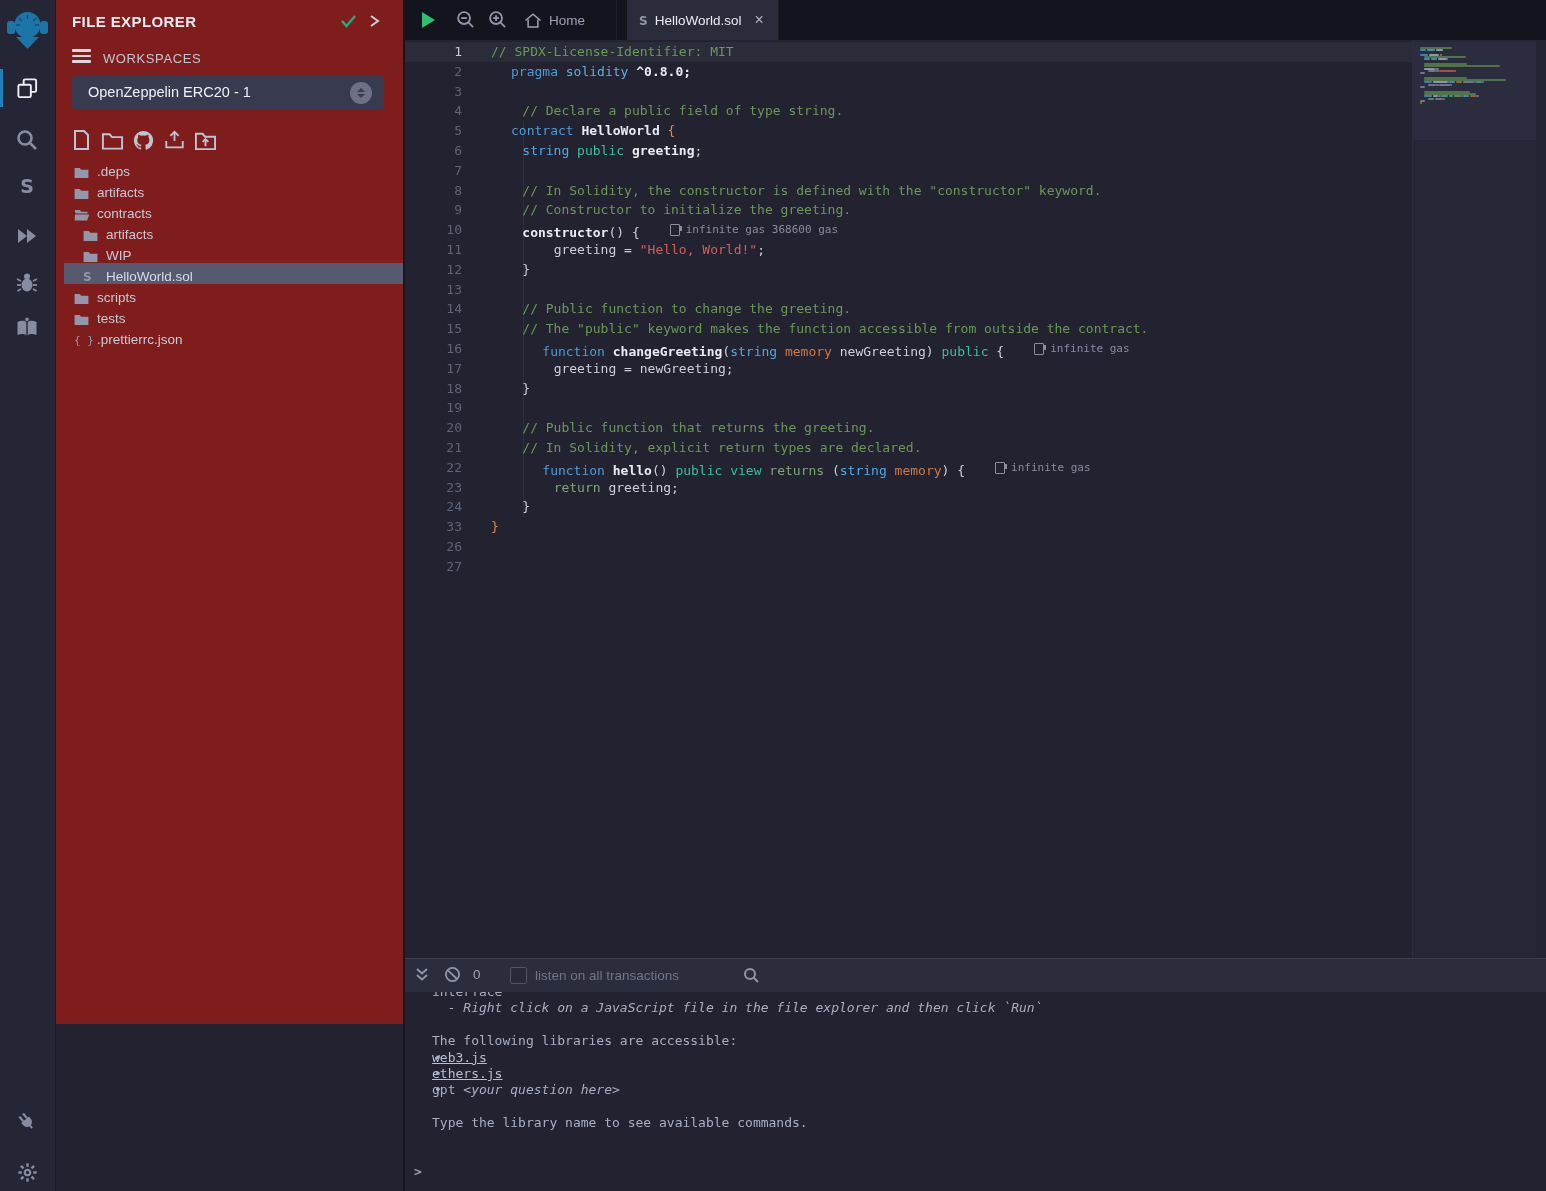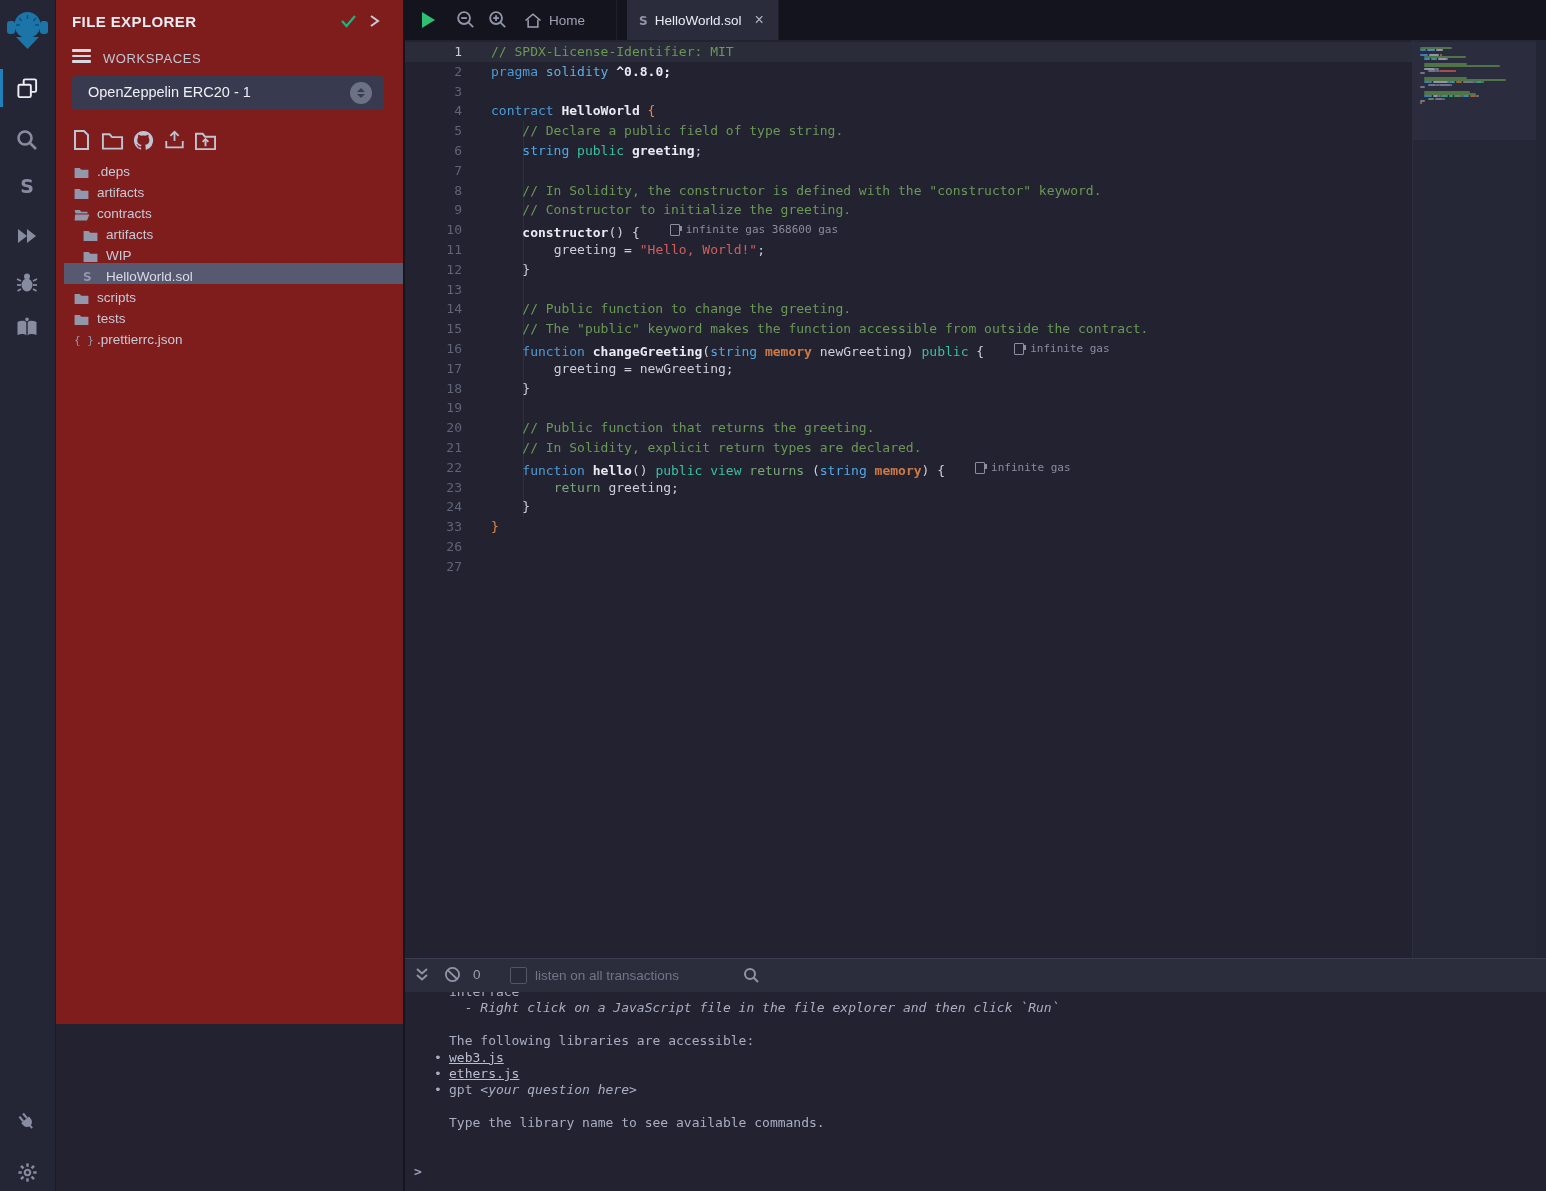--- a/index.html
+++ b/index.html
@@ -46,22 +46,22 @@
   .tab{position:absolute;top:0;height:40px;display:flex;align-items:center;gap:7px;padding:0 12px;box-sizing:border-box;font-size:13.5px;color:#9ca1b4;cursor:pointer;border-right:1px solid #1e1f2b;}
   .tab.active{background:#2a2c3c;color:#e9ebf2;}
   .tab .close{margin-left:6px;font-size:16px;line-height:14px;color:#b0b5c5;cursor:pointer;}
   .editor{position:absolute;left:0;top:40px;width:100%;height:918px;background:#222231;overflow:hidden;}
   .curline{position:absolute;left:0;top:2px;width:1007px;height:20px;background:#2a2c3a;}
   .gutter{position:absolute;left:0;top:2px;width:57px;text-align:right;font-family:"DejaVu Sans Mono",monospace;font-size:13px;color:#5f6476;}
   .gutter div{height:19.8px;line-height:19.8px;}
   .gutter div:first-child{color:#c9cdd9;}
   .code{position:absolute;left:86px;top:2px;font-family:"DejaVu Sans Mono",monospace;font-size:13px;}
   .cline{height:19.8px;line-height:19.8px;white-space:pre;}
-  .tk-c{color:#6a9955;} .tk-k{color:#4d9cd6;} .tk-k2{color:#64aede;} .tk-t{color:#4fa8e8;}
-  .tk-tl{color:#38c0a0;} .tk-o{color:#cd7a45;font-weight:bold;} .tk-s{color:#d0605c;} .tk-g{color:#7aa876;}
+  .tk-c{color:#6a9955;} .tk-k{color:#4d9cd6;margin-left:20px;} .tk-k2{color:#64aede;} .tk-t{color:#4fa8e8;}
+  .tk-tl{color:#38c0a0;} .tk-o{color:#cd7a45;} .tk-s{color:#d0605c;} .tk-g{color:#7aa876;}
   .tk-w{color:#cdd0da;} .tk-wb{color:#e9ebf3;font-weight:700;} .tk-br{color:#e0894a;}
   .gasw{display:inline-flex;align-items:center;margin-left:30px;font-size:11px;color:#888da0;font-family:"DejaVu Sans Mono",monospace;vertical-align:1px;}
   .fuel{display:inline-block;width:8px;height:10px;border:1px solid #8a8fa0;border-radius:1px;position:relative;margin-right:6px;}
   .fuel::after{content:"";position:absolute;right:-3px;top:1px;width:2px;height:5px;background:#8a8fa0;}
   .iguide{position:absolute;left:118px;top:81px;height:396px;border-left:1px solid #2e3040;}
   .minimap{position:absolute;left:1007px;top:0;width:124px;height:918px;background:#252636;border-left:1px solid #2c2d3f;cursor:pointer;}
   .mslider{position:absolute;left:0;top:2px;width:100%;height:98px;background:#2b2c3e;}
   .mbars{position:absolute;left:7px;top:7px;}
   .mrow{position:relative;height:2px;margin-bottom:.3px;}
   .mrow i{position:absolute;top:0;height:2px;border-radius:1px;}
@@ -70,21 +70,21 @@
   .termbar{position:absolute;left:0;top:958px;width:100%;height:34px;background:#2b2d3d;border-top:1px solid #3a3d4f;box-sizing:border-box;}
   .tbicon{position:absolute;cursor:pointer;color:#9094a8;}
   .tcount{position:absolute;left:68px;top:8px;font-size:13.5px;color:#9ba0b2;}
   .tcheck{position:absolute;left:105px;top:8px;width:15px;height:15px;border:1px solid #51546a;border-radius:2px;background:#282a38;cursor:pointer;}
   .tlisten{position:absolute;left:130px;top:9px;font-size:13.5px;color:#70758a;}
   .tsearch{position:absolute;left:362px;top:4px;width:306px;height:25px;background:#3c3e50;border:none;border-radius:3px;color:#d6d9e2;font-size:13.5px;padding:0 10px;box-sizing:border-box;font-family:"Liberation Sans",sans-serif;}
   .tsearch::placeholder{color:#a3a8bb;opacity:1;}
   .termout{position:absolute;left:0;top:992px;width:100%;height:199px;background:#222231;overflow:hidden;
            font-family:"DejaVu Sans Mono",monospace;font-size:13px;color:#a9aec1;}
   .tlines{margin-top:-8px;}
-  .tline{position:relative;height:16.4px;line-height:16.4px;padding-left:44px;white-space:pre;}
+  .tline{position:relative;height:16.4px;line-height:16.4px;padding-left:27px;white-space:pre;}
   .tline .bullet{position:absolute;left:29px;}
   .tl-it{font-style:italic;}
   .tl-link{text-decoration:underline;color:#b9bfd0;cursor:pointer;}
   .prompt{position:absolute;left:9px;top:172px;font-weight:700;color:#99a0b6;}
 </style>
 </head>
 <body>
 
 <div class="iconbar">
   <div class="logo">
@@ -363,22 +363,22 @@
         <div>24</div>
         <div>33</div>
         <div>26</div>
         <div>27</div>
       </div>
     <div class="iguide"></div>
     <div class="code" id="code">
         <div class="cline"><span class="tk-c">// SPDX-License-Identifier: MIT</span></div>
         <div class="cline"><span class="tk-k">pragma</span><span class="tk-w"> </span><span class="tk-k2">solidity</span><span class="tk-w"> </span><span class="tk-wb">^0.8.0;</span></div>
         <div class="cline"></div>
+        <div class="cline"><span class="tk-w">    </span><span class="tk-c">// Declare a public field of type string.</span></div>
         <div class="cline"><span class="tk-k">contract</span><span class="tk-w"> </span><span class="tk-wb">HelloWorld</span><span class="tk-w"> </span><span class="tk-br">{</span></div>
-        <div class="cline"><span class="tk-w">    </span><span class="tk-c">// Declare a public field of type string.</span></div>
         <div class="cline"><span class="tk-w">    </span><span class="tk-t">string</span><span class="tk-w"> </span><span class="tk-tl">public</span><span class="tk-w"> </span><span class="tk-wb">greeting</span><span class="tk-w">;</span></div>
         <div class="cline"></div>
         <div class="cline"><span class="tk-w">    </span><span class="tk-c">// In Solidity, the constructor is defined with the "constructor" keyword.</span></div>
         <div class="cline"><span class="tk-w">    </span><span class="tk-c">// Constructor to initialize the greeting.</span></div>
         <div class="cline"><span class="tk-w">    </span><span class="tk-wb">constructor</span><span class="tk-w">() {</span><span class="gasw"><span class="fuel"></span><span>infinite gas 368600 gas</span></span></div>
         <div class="cline"><span class="tk-w">        </span><span class="tk-w">greeting</span><span class="tk-w"> = </span><span class="tk-s">"Hello, World!"</span><span class="tk-w">;</span></div>
         <div class="cline"><span class="tk-w">    }</span></div>
         <div class="cline"></div>
         <div class="cline"><span class="tk-w">    </span><span class="tk-c">// Public function to change the greeting.</span></div>
         <div class="cline"><span class="tk-w">    </span><span class="tk-c">// The "public" keyword makes the function accessible from outside the contract.</span></div>

